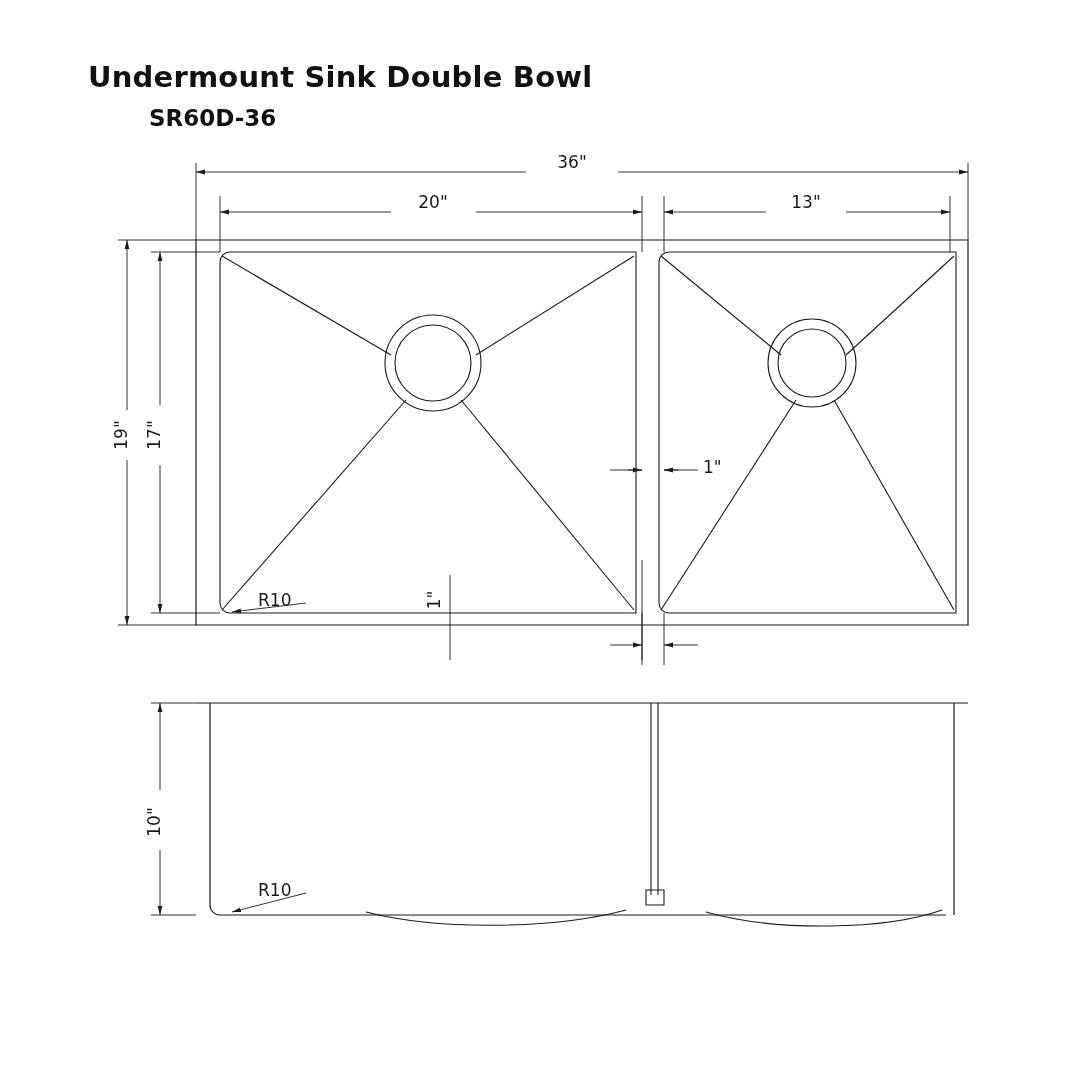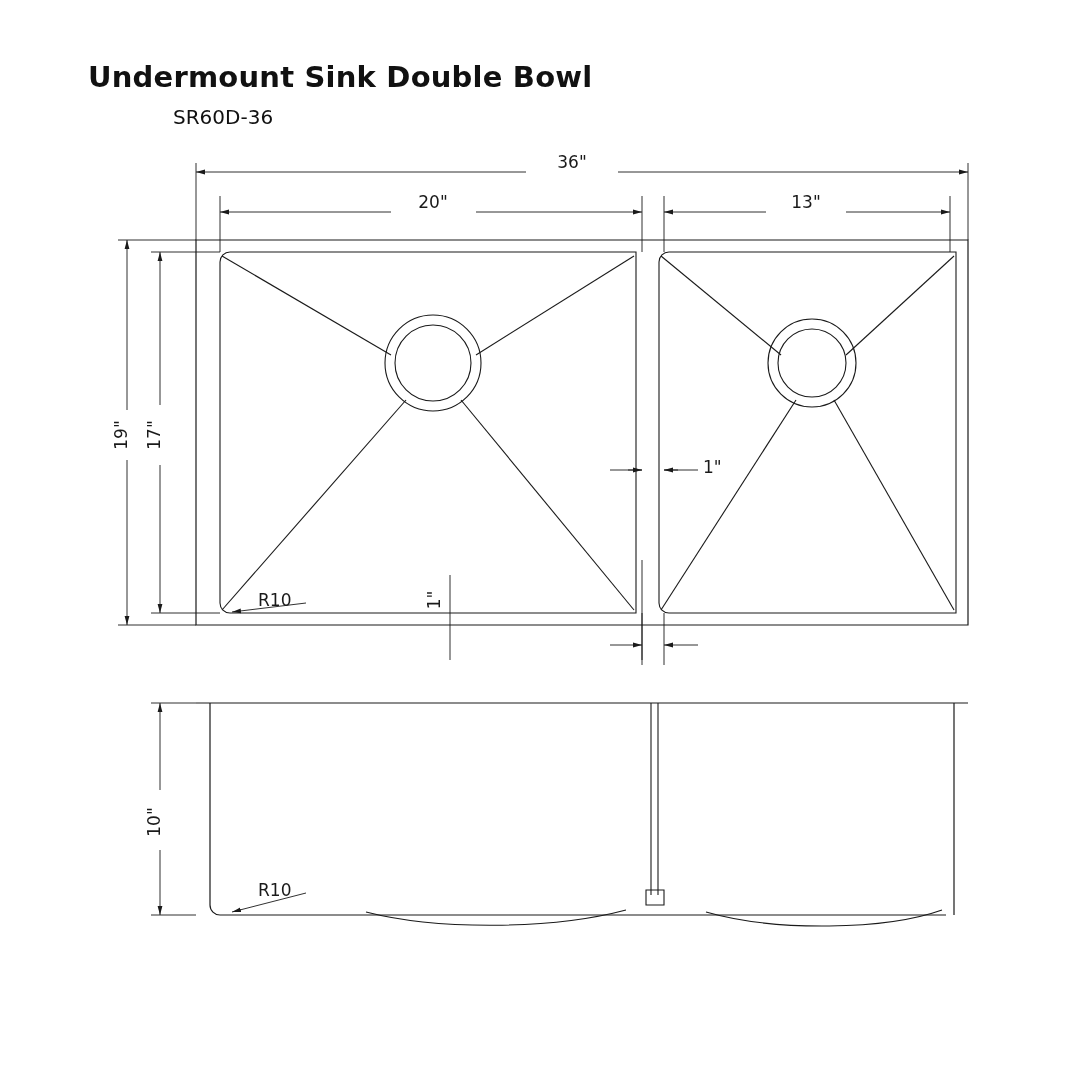--- a/index.html
+++ b/index.html
@@ -29,25 +29,24 @@
     font-size: 29px;
     font-weight: bold;
     letter-spacing: 0.2px;
     color: #111111;
     white-space: nowrap;
   }
   .subtitle {
     position: absolute;
     left: 143px;
     top: 105px;
-    font-size: 20px;
-    font-weight: normal;
+    font-size: 23px;
+    font-weight: bold;
     color: #111111;
     white-space: nowrap;
-    margin-left: 24px;
   }
   svg.drawing {
     position: absolute;
     left: 0;
     top: 0;
     width: 1080px;
     height: 1080px;
   }
   .dimtext {
     font-family: "DejaVu Sans", sans-serif;

